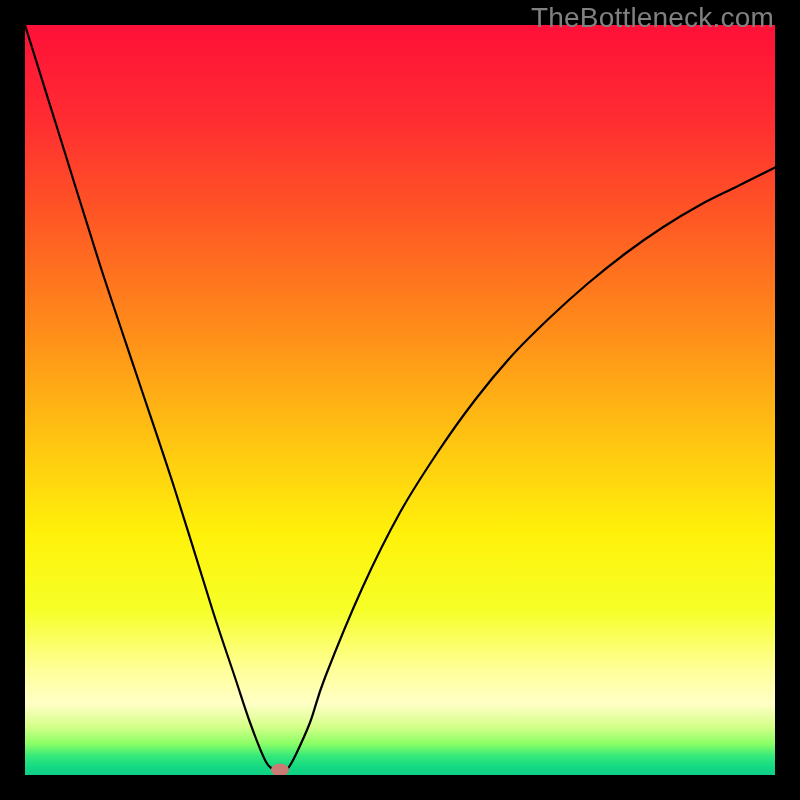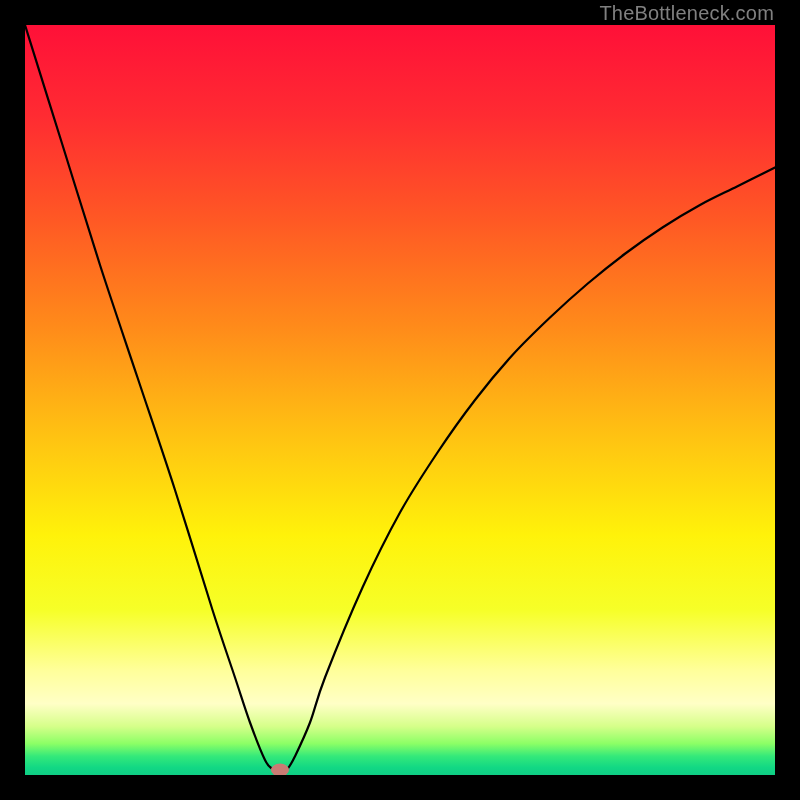--- a/index.html
+++ b/index.html
@@ -24,21 +24,21 @@
     left: 0;
     top: 0;
     width: 750px;
     height: 750px;
   }
   .watermark {
     position: absolute;
     top: 2px;
     right: 26px;
     color: #808080;
-    font-size: 20px;
+    font-size: 28px;
     font-weight: 400;
     letter-spacing: 0.2px;
     font-family: Arial, Helvetica, sans-serif;
   }
   svg {
     display: block;
   }
 </style>
 </head>
 <body>

